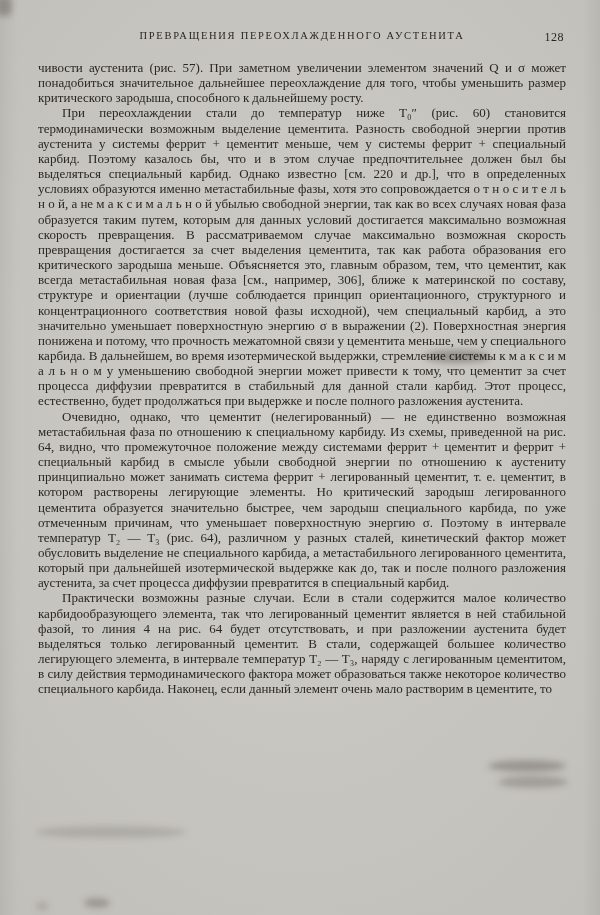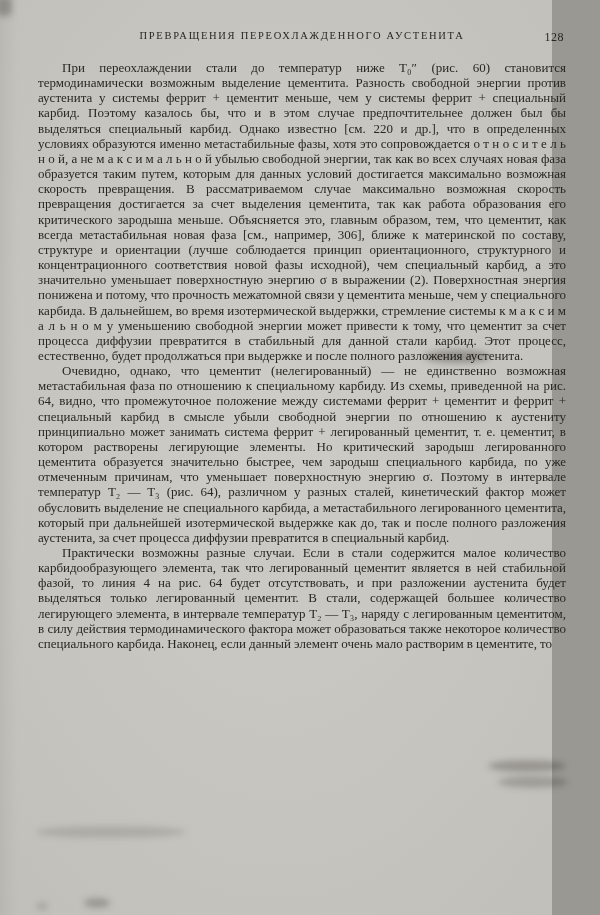--- a/index.html
+++ b/index.html
@@ -10,21 +10,21 @@
   html, body { margin: 0; padding: 0; }
   body {
     width: 600px;
     height: 915px;
     overflow: hidden;
     font-family: "Liberation Serif", "DejaVu Serif", serif;
     background: #9a9892;
   }
   .page {
     position: relative;
-    width: 552px;
+    width: 600px;
     height: 915px;
     background: var(--paper, #c8c6c0);
     background-image:
       radial-gradient(ellipse 130% 120% at 50% 45%, rgba(255,255,255,0.10), rgba(0,0,0,0.07) 95%),
       linear-gradient(90deg, rgba(0,0,0,0.05) 0, rgba(0,0,0,0) 18px, rgba(0,0,0,0) 582px, rgba(0,0,0,0.06) 600px);
     color: var(--ink, #2a2723);
   }
   .running-head {
     position: absolute;
     top: 30px;
@@ -88,20 +88,21 @@
 <body>
 
 <div class="page">
 
   <div class="running-head">
     <span class="head-title">ПРЕВРАЩЕНИЯ ПЕРЕОХЛАЖДЕННОГО АУСТЕНИТА</span>
     <span class="page-number">128</span>
   </div>
 
   <div class="body-text" lang="ru">
+    <p class="no-indent">чивости аустенита (рис. 57). При заметном увеличении элементом значений Q и σ может понадобиться значительное дальнейшее переохлаждение для того, чтобы уменьшить размер критического зародыша, способного к дальнейшему росту.</p>
     <p>При переохлаждении стали до температур ниже T₀″ (рис. 60) становится термодинамически возможным выделение цементита. Разность свободной энергии против аустенита у системы феррит + цементит меньше, чем у системы феррит + специальный карбид. Поэтому казалось бы, что и в этом случае предпочтительнее должен был бы выделяться специальный карбид. Однако известно [см. 220 и др.], что в определенных условиях образуются именно метастабильные фазы, хотя это сопровождается о т н о с и т е л ь н о й,  а  не  м а к с и м а л ь н о й  убылью свободной энергии, так как во всех случаях новая фаза образуется таким путем, которым для данных условий достигается максимально возможная скорость превращения. В рассматриваемом случае максимально возможная скорость превращения достигается за счет выделения цементита, так как работа образования его критического зародыша меньше. Объясняется это, главным образом, тем, что цементит, как всегда метастабильная новая фаза [см., например, 306], ближе к материнской по составу, структуре и ориентации (лучше соблюдается принцип ориентационного, структурного и концентрационного соответствия новой фазы исходной), чем специальный карбид, а это значительно уменьшает поверхностную энергию σ в выражении (2). Поверхностная энергия понижена и потому, что прочность межатомной связи у цементита меньше, чем у специального карбида. В дальнейшем, во время изотермической выдержки, стремление системы к м а к с и м а л ь н о м у  уменьшению свободной энергии может привести к тому, что цементит за счет процесса диффузии превратится в стабильный для данной стали карбид. Этот процесс, естественно, будет продолжаться при выдержке и после полного разложения аустенита.</p>
     <p>Очевидно, однако, что цементит (нелегированный) — не единственно возможная метастабильная фаза по отношению к специальному карбиду. Из схемы, приведенной на рис. 64, видно, что промежуточное положение между системами феррит + цементит и феррит + специальный карбид в смысле убыли свободной энергии по отношению к аустениту принципиально может занимать система феррит + легированный цементит, т. е. цементит, в котором растворены легирующие элементы. Но критический зародыш легированного цементита образуется значительно быстрее, чем зародыш специального карбида, по уже отмеченным причинам, что уменьшает поверхностную энергию σ. Поэтому в интервале температур T₂ — T₃ (рис. 64), различном у разных сталей, кинетический фактор может обусловить выделение не специального карбида, а метастабильного легированного цементита, который при дальнейшей изотермической выдержке как до, так и после полного разложения аустенита, за счет процесса диффузии превратится в специальный карбид.</p>
     <p>Практически возможны разные случаи. Если в стали содержится малое количество карбидообразующего элемента, так что легированный цементит является в ней стабильной фазой, то линия 4 на рис. 64 будет отсутствовать, и при разложении аустенита будет выделяться только легированный цементит. В стали, содержащей большее количество легирующего элемента, в интервале температур T₂ — T₃, наряду с легированным цементитом, в силу действия термодинамического фактора может образоваться также некоторое количество специального карбида. Наконец, если данный элемент очень мало растворим в цементите,  то</p>
   </div>
 
   <div class="artifact a1"></div>
   <div class="artifact a2"></div>
   <div class="artifact a3"></div>
   <div class="artifact a4"></div>
   <div class="artifact a5"></div>

